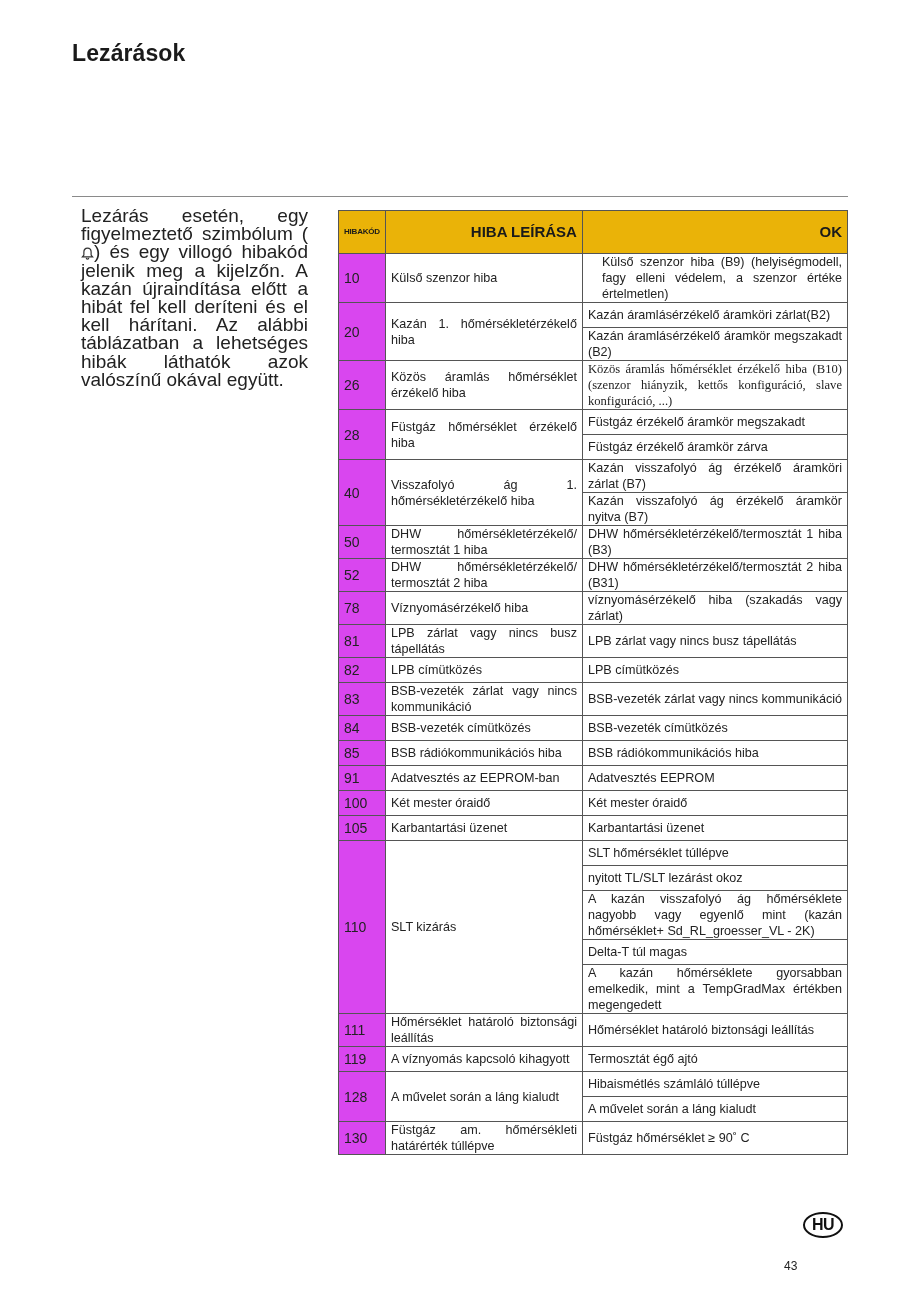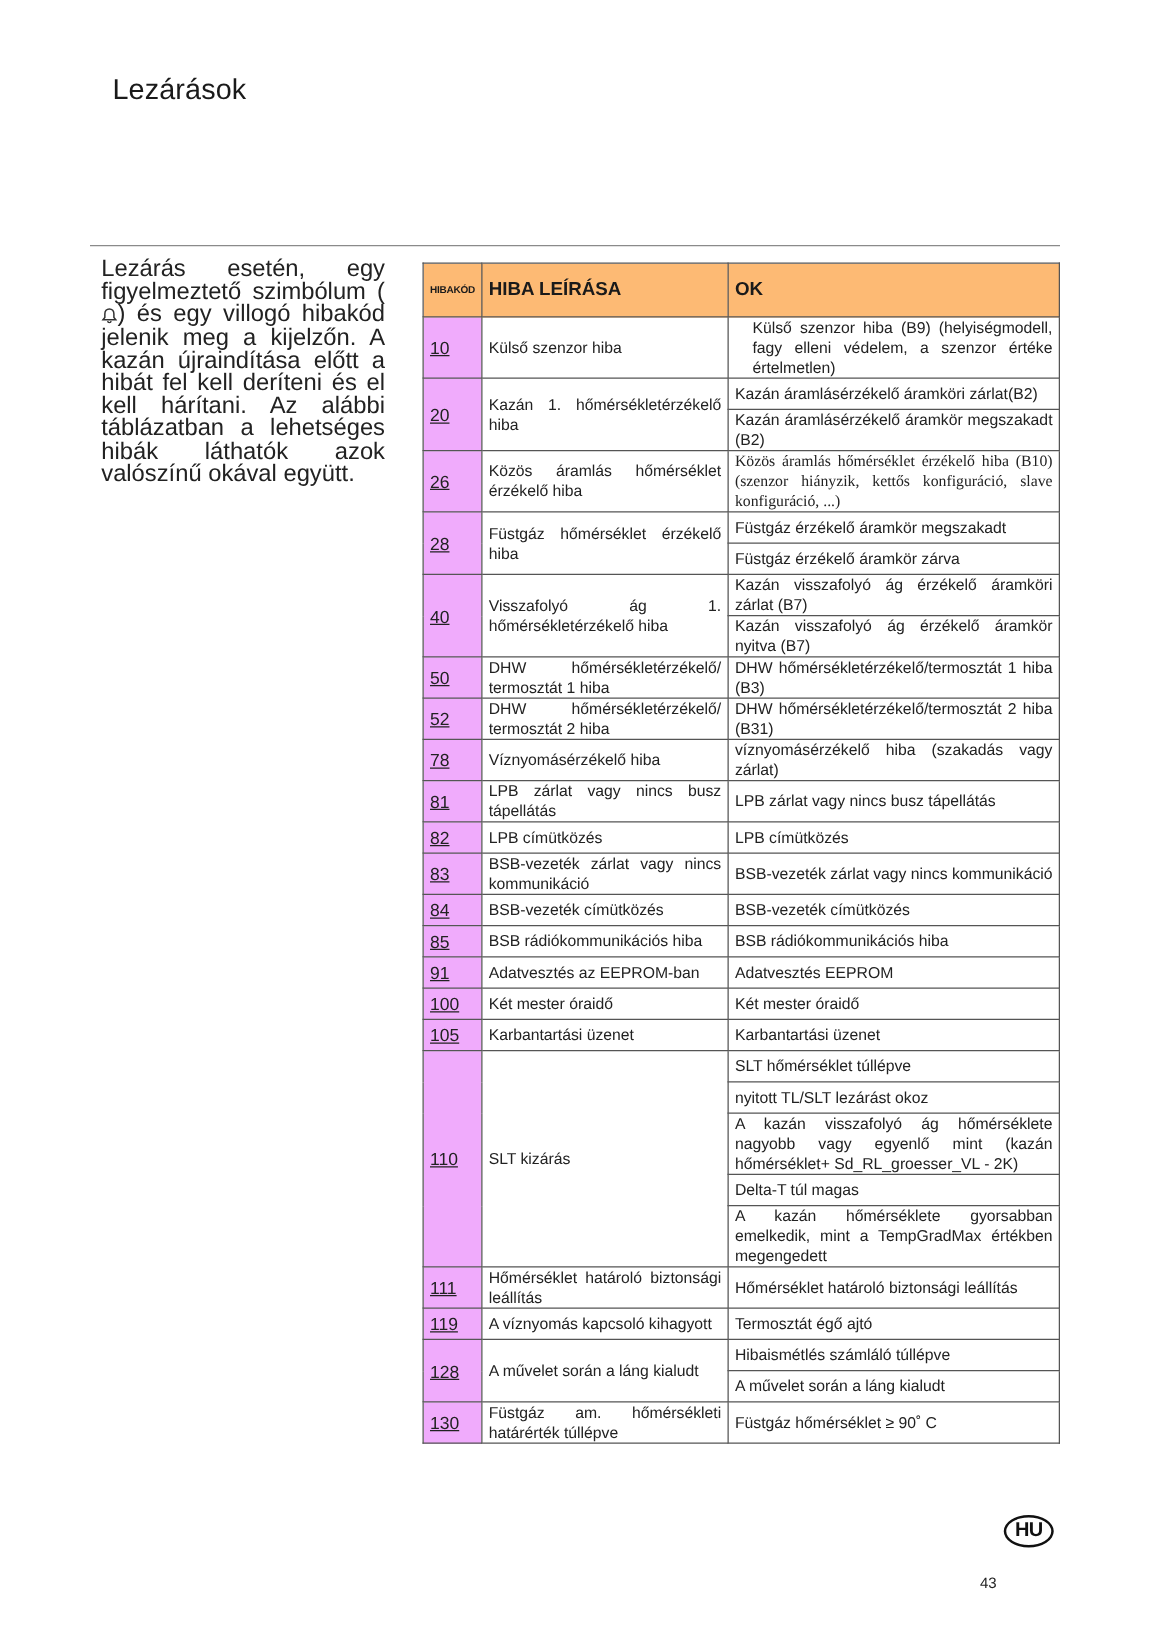--- a/index.html
+++ b/index.html
@@ -1,28 +1,28 @@
 <!DOCTYPE html>
 <html><head>
 <meta charset="utf-8">
 <style>
   html, body { margin:0; padding:0; background:#ffffff; }
   body { width:920px; height:1301px; position:relative; overflow:hidden;
          font-family:"Liberation Sans", "DejaVu Sans", sans-serif; color:#1e1e1e; }
-  .page-title { position:absolute; left:72px; top:40px; font-size:23px; font-weight:normal; color:#1a1a1a; margin:18px; letter-spacing:0.1px; }
+  .page-title { position:absolute; left:72px; top:40px; font-size:23px; font-weight:bold; color:#1a1a1a; margin:0; letter-spacing:0.1px; }
   .rule { position:absolute; left:72px; top:196px; width:776px; height:0; border-top:1.5px solid #8a8a8a; }
   .intro { position:absolute; left:81px; top:207px; width:227px; font-size:19px; line-height:18.2px; text-align:justify; color:#222; margin:0; }
   .bell { display:inline-block; width:13px; height:13px; vertical-align:-2px; }
   table.errors { position:absolute; left:338px; top:210px; width:510px; border-collapse:collapse; font-size:12.6px; line-height:16px; color:#222; }
   table.errors th, table.errors td { border:1px solid #555; padding:0 5px; vertical-align:middle; }
-  table.errors th { background:#fdba74; height:42px; font-weight:bold; text-align:left; color:#1a1a1a; }
+  table.errors th { background:#eab308; height:42px; font-weight:bold; text-align:right; color:#1a1a1a; }
   th.col-code { width:33px; font-size:8px; padding:0 2px; letter-spacing:-0.2px; }
   th.col-desc { width:186px; font-size:15px; }
   th.col-cause { font-size:15px; }
-  td.code { background:#f0abfc; font-size:14px; padding-left:7px; width:33px;text-decoration:underline; }
+  td.code { background:#d946ef; font-size:14px; padding-left:7px; width:33px; }
   td.desc, td.cause { text-align:justify; text-align-last:left; }
   td.cause { padding:2px 5px 1px 5px; }
   .footer-num { position:absolute; left:784px; top:1259px; font-size:12px; color:#222; }
   .hu-badge { position:absolute; left:803px; top:1212px; width:40px; height:26px; border:2.5px solid #111; border-radius:50%;
               box-sizing:border-box; display:flex; align-items:center; justify-content:center;
               font-weight:bold; font-size:16px; color:#111; letter-spacing:-0.5px; }
 </style>
 </head>
 <body>
 

